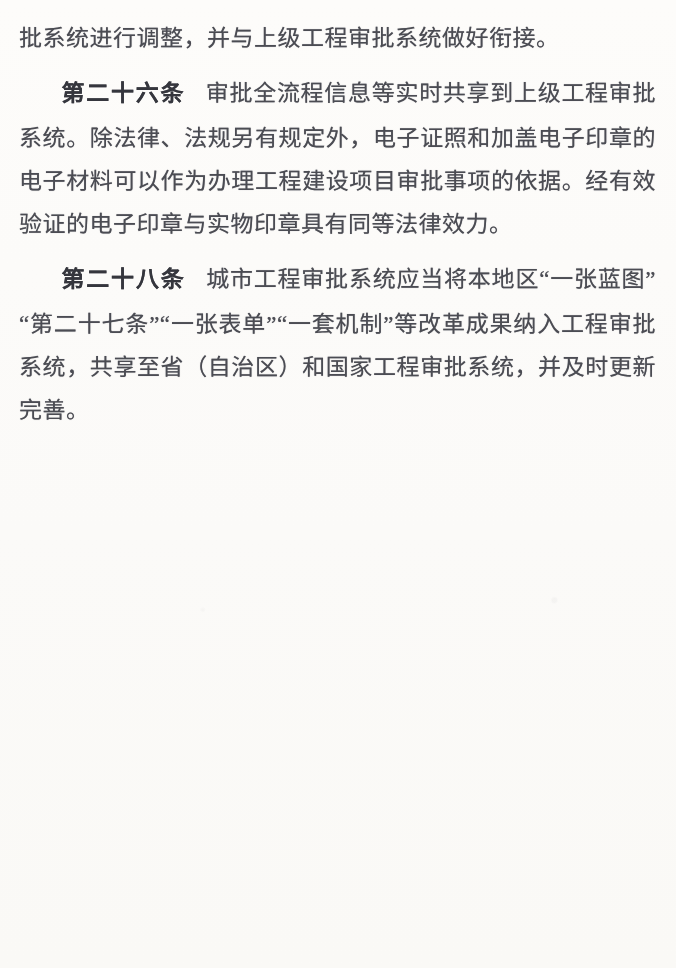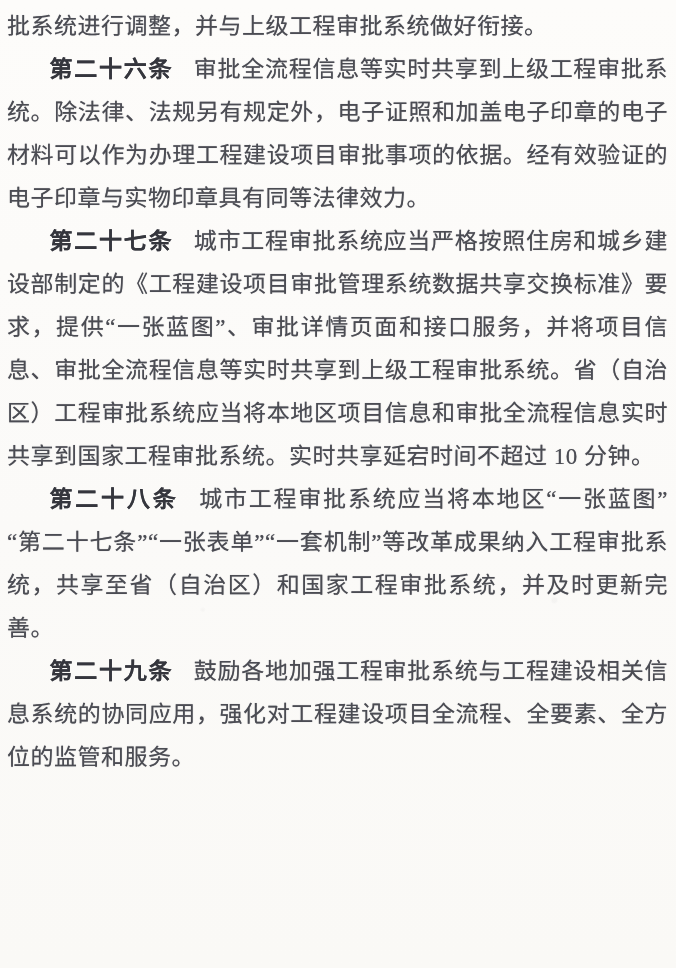--- a/index.html
+++ b/index.html
@@ -21,46 +21,44 @@
     padding: 5px 8px 4px 7px;
     overflow: hidden;
     font-family: "Liberation Serif", "DejaVu Serif", serif;
     font-size: 23px;
     line-height: 43px;
     letter-spacing: 0.5px;
     color: #4b4c53;
     text-shadow: 0 0 0.7px rgba(75,76,85,0.65);
   }
   .para {
-    margin: 0;
+    margin: 12px;
     text-align: justify;
     text-indent: 1.85em;
   }
   .para.noindent {
     text-indent: 0;
   }
   .term {
-    font-family: Liberation Serif, serif;
+    font-family: Liberation Mono, monospace;
     font-weight: 700;
     color: #35363d;
     letter-spacing: 1.5px;
     margin-right: 0.9em;
     text-shadow: 0 0 0.5px rgba(45,46,55,0.8);
   }
 </style>
 </head>
 <body>
 
 <div class="page">
 
   <p class="para noindent"><span>批系统进行调整，并与上级工程审批系统做好衔接。</span></p>
 
   <p class="para"><span class="term">第二十六条</span><span>审批全流程信息等实时共享到上级工程审批系统。除法律、法规另有规定外，电子证照和加盖电子印章的电子材料可以作为办理工程建设项目审批事项的依据。经有效验证的电子印章与实物印章具有同等法律效力。</span></p>
 
 
-  <p class="para"><span class="term">第二十七条</span><span>城市工程审批系统应当严格按照住房和城乡建设部制定的《工程建设项目审批管理系统数据共享交换标准》要求，提供“一张蓝图”、审批详情页面和接口服务，并将项目信息、审批全流程信息等实时共享到上级工程审批系统。省（自治区）工程审批系统应当将本地区项目信息和审批全流程信息实时共享到国家工程审批系统。实时共享延宕时间不超过 10 分钟。</span></p>
 
 
   <p class="para"><span class="term">第二十八条</span><span>城市工程审批系统应当将本地区“一张蓝图”“第二十七条”“一张表单”“一套机制”等改革成果纳入工程审批系统，共享至省（自治区）和国家工程审批系统，并及时更新完善。</span></p>
 
-  <p class="para"><span class="term">第二十九条</span><span>鼓励各地加强工程审批系统与工程建设相关信息系统的协同应用，强化对工程建设项目全流程、全要素、全方位的监管和服务。</span></p>
 
 </div>
 
 </body></html>

